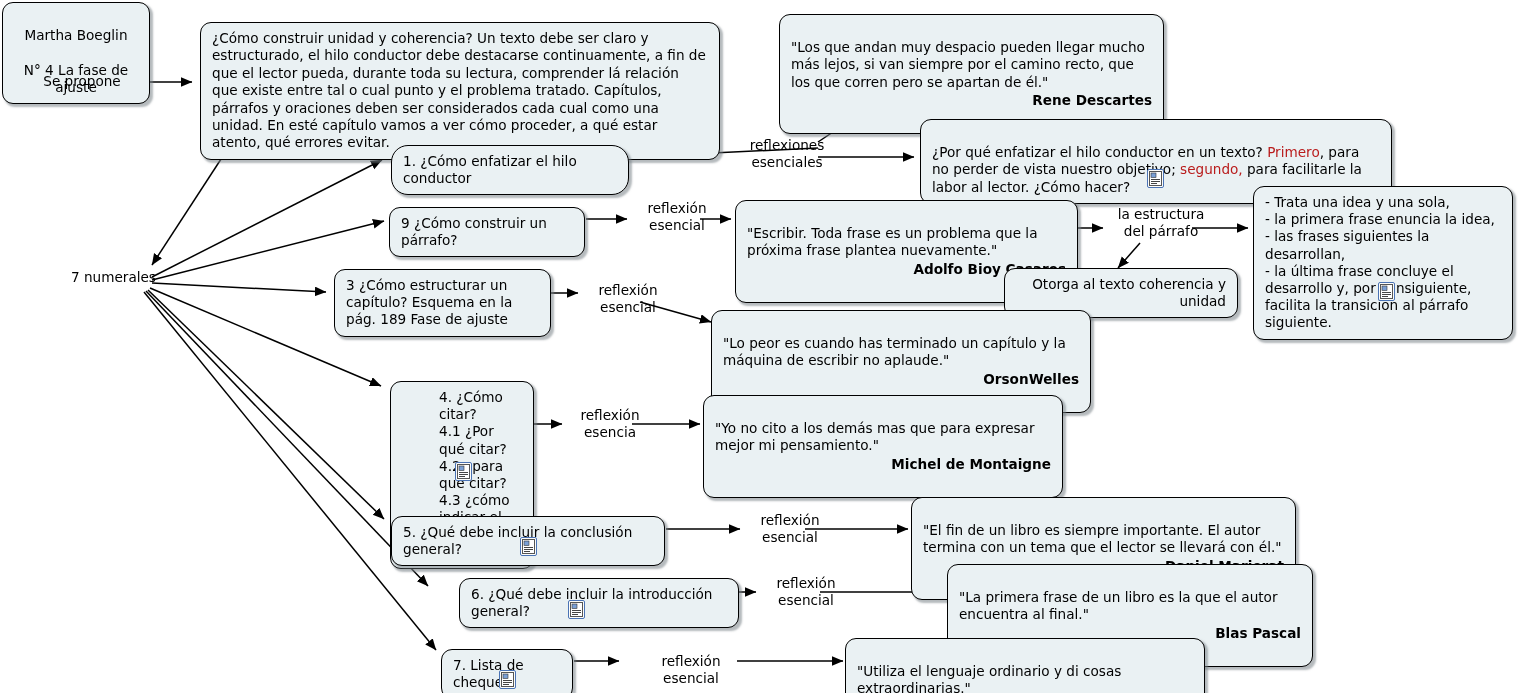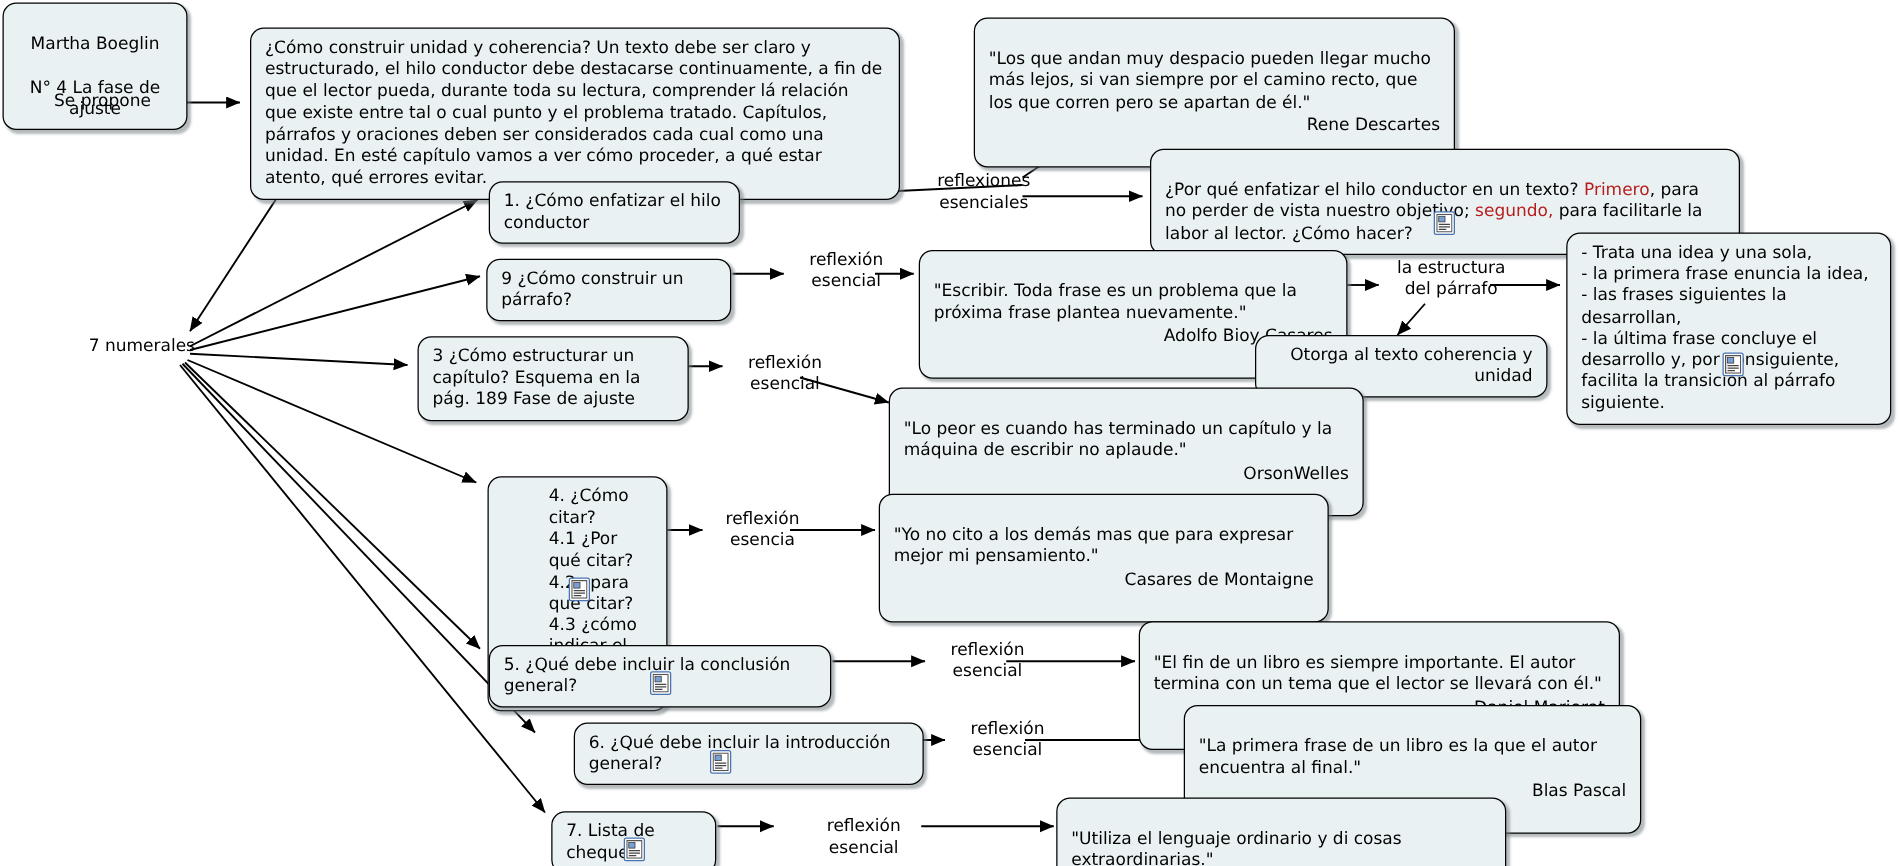--- a/index.html
+++ b/index.html
@@ -51,21 +51,21 @@
     font-size: 13.6px;
     line-height: 17.2px;
     padding: 0;
     text-align: center;
     white-space: pre-line;
     margin-left: 12px;
   }
   .author {
     display: block;
     text-align: right;
-    font-weight: normal;
+    font-weight: bold;
     margin-top: 1px;
   }
   .hi {
     color: #b91c1c;
   }
   .doc-icon {
     position: absolute;
     width: 17px;
     height: 19px;
     box-sizing: border-box;
@@ -166,21 +166,21 @@
   <div class="doc-icon" style="left:1147px; top:169px;">
     <svg width="13" height="15" viewBox="0 0 13 15">
       <rect x="0.5" y="0.5" width="12" height="14" fill="#ffffff" stroke="#555555" stroke-width="1"></rect>
       <rect x="2" y="2" width="5" height="4.5" fill="#7a9fd4" stroke="#333333" stroke-width="0.6"></rect>
       <rect x="2" y="8" width="9" height="1" fill="#444444"></rect>
       <rect x="2" y="10" width="9" height="1" fill="#444444"></rect>
       <rect x="2" y="12" width="6" height="1" fill="#444444"></rect>
     </svg>
   </div>
 
-  <div class="node" style="left:391px; top:145px; width:201px;">1. ¿Cómo enfatizar el hilo conductor</div>
+  <div class="node" style="left:391px; top:145px; width:238px;border-radius:17px;">1. ¿Cómo enfatizar el hilo conductor</div>
 
   <div class="node" style="left:389px; top:207px; width:196px;">9 ¿Cómo construir un párrafo?</div>
 
   <div class="label" style="left:629px; top:200px; width:72px;">reflexión
 esencial</div>
 
   <div class="node" style="left:735px; top:200px; width:343px;">
     <span>"Escribir. Toda frase es un problema que la próxima frase plantea nuevamente."</span>
     <span class="author">Adolfo Bioy Casares</span>
   </div>
@@ -226,21 +226,21 @@
       <rect x="2" y="10" width="9" height="1" fill="#444444"></rect>
       <rect x="2" y="12" width="6" height="1" fill="#444444"></rect>
     </svg>
   </div>
 
   <div class="label" style="left:563px; top:407px; width:70px;">reflexión
 esencia</div>
 
   <div class="node" style="left:703px; top:395px; width:360px;">
     <span>"Yo no cito a los demás mas que para expresar mejor mi pensamiento."</span>
-    <span class="author">Casares de Montaigne</span>
+    <span class="author">Michel de Montaigne</span>
   </div>
 
   <div class="node" style="left:391px; top:516px; width:274px;">5. ¿Qué debe incluir la conclusión general?</div>
   <div class="doc-icon" style="left:520px; top:537px;">
     <svg width="13" height="15" viewBox="0 0 13 15">
       <rect x="0.5" y="0.5" width="12" height="14" fill="#ffffff" stroke="#555555" stroke-width="1"></rect>
       <rect x="2" y="2" width="5" height="4.5" fill="#7a9fd4" stroke="#333333" stroke-width="0.6"></rect>
       <rect x="2" y="8" width="9" height="1" fill="#444444"></rect>
       <rect x="2" y="10" width="9" height="1" fill="#444444"></rect>
       <rect x="2" y="12" width="6" height="1" fill="#444444"></rect>

